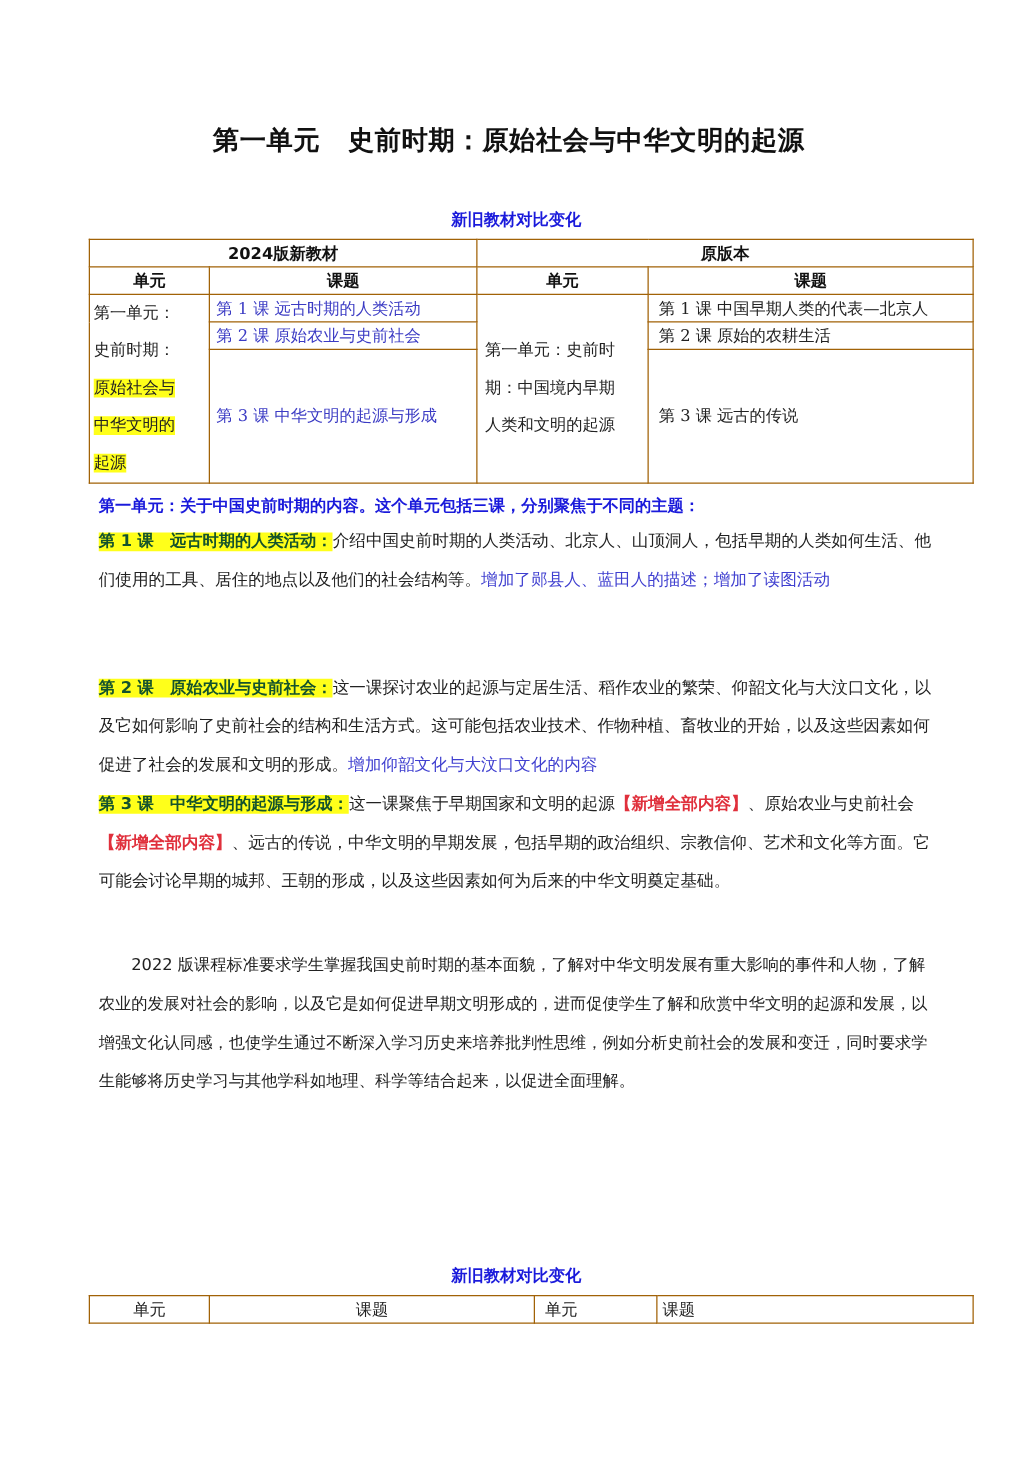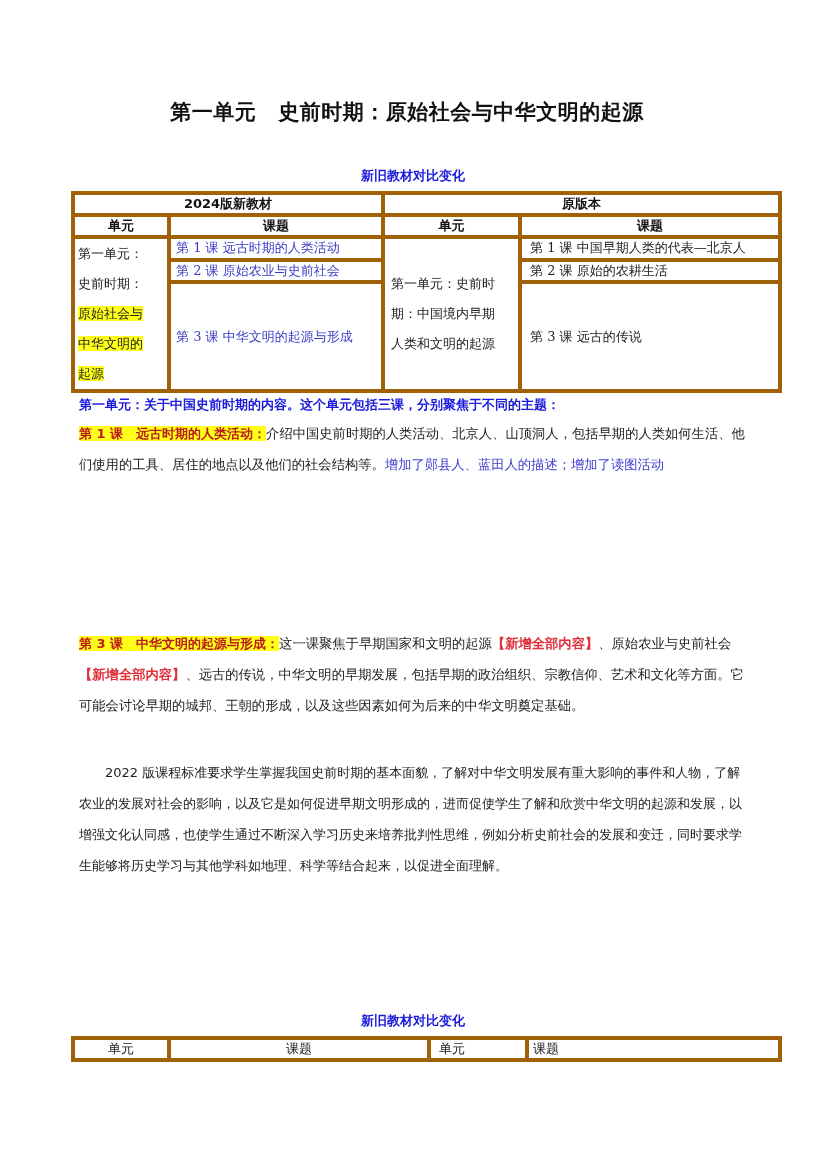--- a/index.html
+++ b/index.html
@@ -9,35 +9,35 @@
 
   .unit-title { position: absolute; left: 0; width: 814px; text-align: center;
                 font-family: Liberation Serif, serif;
                 font-weight: bold; font-size: 21px; letter-spacing: 0.5px; color: #111; }
   .unit-title .gap { display: inline-block; width: 22px; }
   .compare-title { position: absolute; left: 0; width: 826px; text-align: center;
                    font-family: "DejaVu Sans", "Liberation Sans", sans-serif;
                    font-weight: bold; font-size: 13px; color: #1a1adb; }
 
   table.cmp { position: absolute; border-collapse: collapse; table-layout: fixed; }
-  table.cmp td { border: 4px solid #a16207; padding: 0; font-size: 13px; vertical-align: middle; }
+  table.cmp td { border: 1px solid #a16207; padding: 0; font-size: 13px; vertical-align: middle; }
   .hdr td { text-align: center; font-weight: bold;
             font-family: "DejaVu Sans", "Liberation Sans", sans-serif; font-size: 13px; }
   .hdr-light td { text-align: center; font-weight: normal; font-size: 13px; color: #222; }
 
   .lesson-new { color: #3b3bc4; padding-left: 5px !important; }
   .lesson-old { color: #222; padding-left: 8px !important; }
   .unit-cell { padding: 0 3px !important; line-height: 30px; color: #222; }
   .hl { background: #ffff1a; }
 
   .para { position: absolute; left: 79px; width: 668px; font-size: 13.3px; line-height: 31px; color: #222; }
   .lead-blue { position: absolute; left: 79px; font-family: "DejaVu Sans", "Liberation Sans", sans-serif;
                font-weight: bold; font-size: 13px; color: #1a1adb; }
   .lesson-head { font-family: "DejaVu Sans", "Liberation Sans", sans-serif; font-weight: bold;
-                 background: #ffff1a; color: #b91c1c; font-size: 13px; }
+                 background: #ffff1a; color: #14532d; font-size: 13px; }
   .blue-note { color: #4040d0; margin-top: 16px; }
   .red-note { color: #e0303c; font-weight: bold; font-family: "DejaVu Sans", "Liberation Sans", sans-serif; margin-top: 14px; }
   .standard { position: absolute; left: 79px; width: 668px; font-family: "DejaVu Sans", "Liberation Sans", sans-serif;
               font-size: 13px; line-height: 31px; color: #222; text-indent: 26px; }
 </style>
 </head>
 <body>
 
 <div class="page">
 
@@ -87,20 +87,21 @@
       <td class="lesson-new">第 3 课  中华文明的起源与形成</td>
       <td class="lesson-old">第 3 课  远古的传说</td>
     </tr>
   </tbody>
     </table>
 
   <div class="lead-blue" style="top:396px;">第一单元：关于中国史前时期的内容。这个单元包括三课，分别聚焦于不同的主题：</div>
 
   <div class="para" style="top:418px;"><span class="lesson-head">第 1 课　远古时期的人类活动：</span><span>介绍中国史前时期的人类活动、北京人、山顶洞人，包括早期的人类如何生活、他们使用的工具、居住的地点以及他们的社会结构等。</span><span class="blue-note">增加了郧县人、蓝田人的描述；增加了读图活动</span></div>
 
+  <div class="para" style="top:535px;"><span class="lesson-head">第 2 课　原始农业与史前社会：</span><span>这一课探讨农业的起源与定居生活、稻作农业的繁荣、仰韶文化与大汶口文化，以及它如何影响了史前社会的结构和生活方式。这可能包括农业技术、作物种植、畜牧业的开始，以及这些因素如何促进了社会的发展和文明的形成。</span><span class="blue-note">增加仰韶文化与大汶口文化的内容</span></div>
 
   <div class="para" style="top:628px;"><span class="lesson-head">第 3 课　中华文明的起源与形成：</span><span>这一课聚焦于早期国家和文明的起源</span><span class="red-note">【新增全部内容】</span><span>、原始农业与史前社会</span><span class="red-note">【新增全部内容】</span><span>、远古的传说，中华文明的早期发展，包括早期的政治组织、宗教信仰、艺术和文化等方面。它可能会讨论早期的城邦、王朝的形成，以及这些因素如何为后来的中华文明奠定基础。</span></div>
 
   <div class="standard" style="top:757px;">2022 版课程标准要求学生掌握我国史前时期的基本面貌，了解对中华文明发展有重大影响的事件和人物，了解农业的发展对社会的影响，以及它是如何促进早期文明形成的，进而促使学生了解和欣赏中华文明的起源和发展，以增强文化认同感，也使学生通过不断深入学习历史来培养批判性思维，例如分析史前社会的发展和变迁，同时要求学生能够将历史学习与其他学科如地理、科学等结合起来，以促进全面理解。</div>
 
 
   <div class="compare-title" style="top:1012px;">新旧教材对比变化</div>
 
   <table class="cmp" style="left:71px; top:1036px; width:707px;">
     <colgroup>

